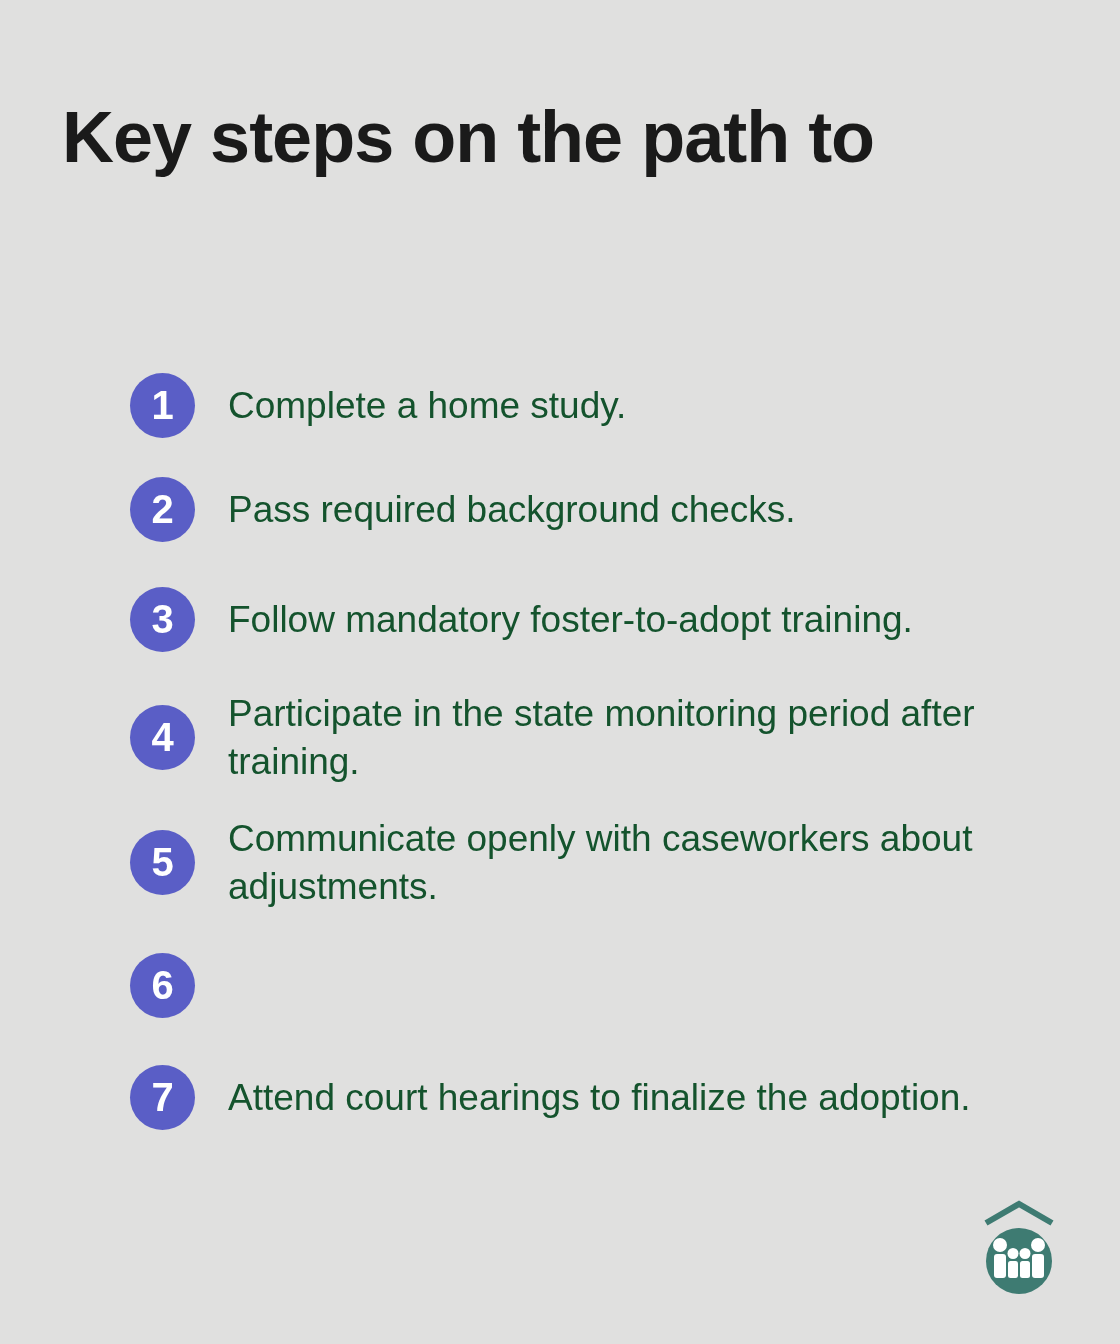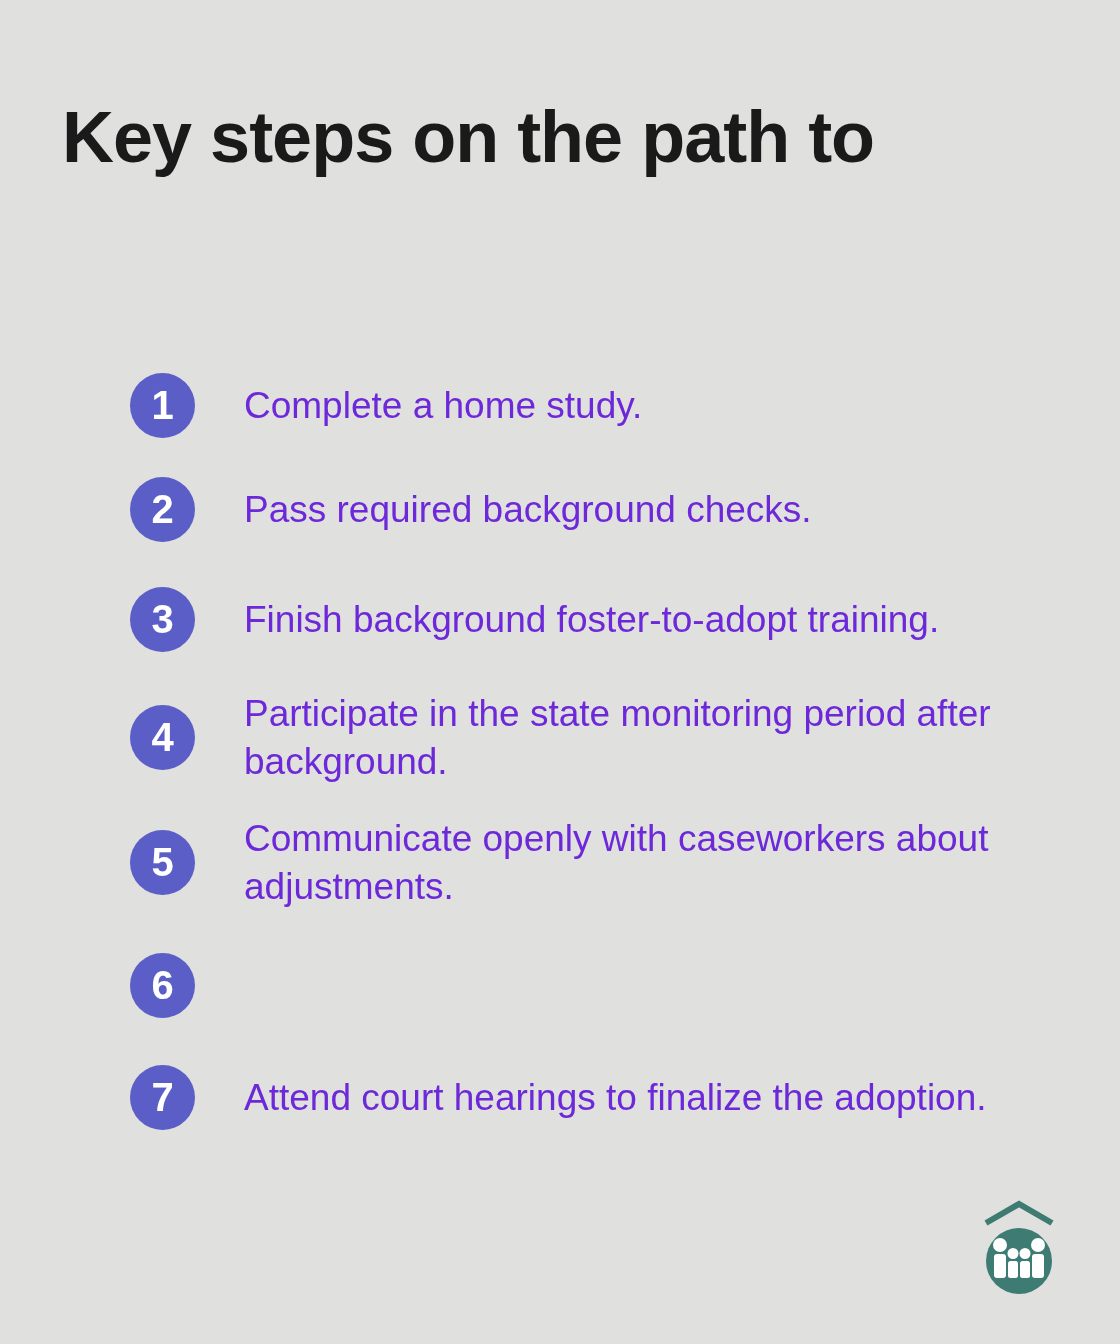--- a/index.html
+++ b/index.html
@@ -45,23 +45,22 @@
     display: flex;
     align-items: center;
     justify-content: center;
     color: #ffffff;
     font-size: 40px;
     font-weight: 700;
   }
   .step-text {
     font-size: 37px;
     line-height: 48px;
-    color: #6d28d9;
+    color: #14532d;
     white-space: nowrap;
-    margin-left: 16px;
   }
   .logo {
     position: absolute;
     left: 984px;
     top: 1198px;
     width: 70px;
     height: 96px;
   }
 </style>
 </head>
@@ -83,29 +82,29 @@
   <div class="step" style="top:477px">
     <div class="num-circle">2</div>
     <div class="step-text">
       <div>Pass required background checks.</div>
     </div>
   </div>
 
   <div class="step" style="top:587px">
     <div class="num-circle">3</div>
     <div class="step-text">
-      <div>Finish background foster-to-adopt training.</div>
+      <div>Follow mandatory foster-to-adopt training.</div>
     </div>
   </div>
 
   <div class="step" style="top:705px">
     <div class="num-circle">4</div>
     <div class="step-text">
       <div>Participate in the state monitoring period after</div>
-      <div>background.</div>
+      <div>training.</div>
     </div>
   </div>
 
   <div class="step" style="top:830px">
     <div class="num-circle">5</div>
     <div class="step-text">
       <div>Communicate openly with caseworkers about</div>
       <div>adjustments.</div>
     </div>
   </div>

